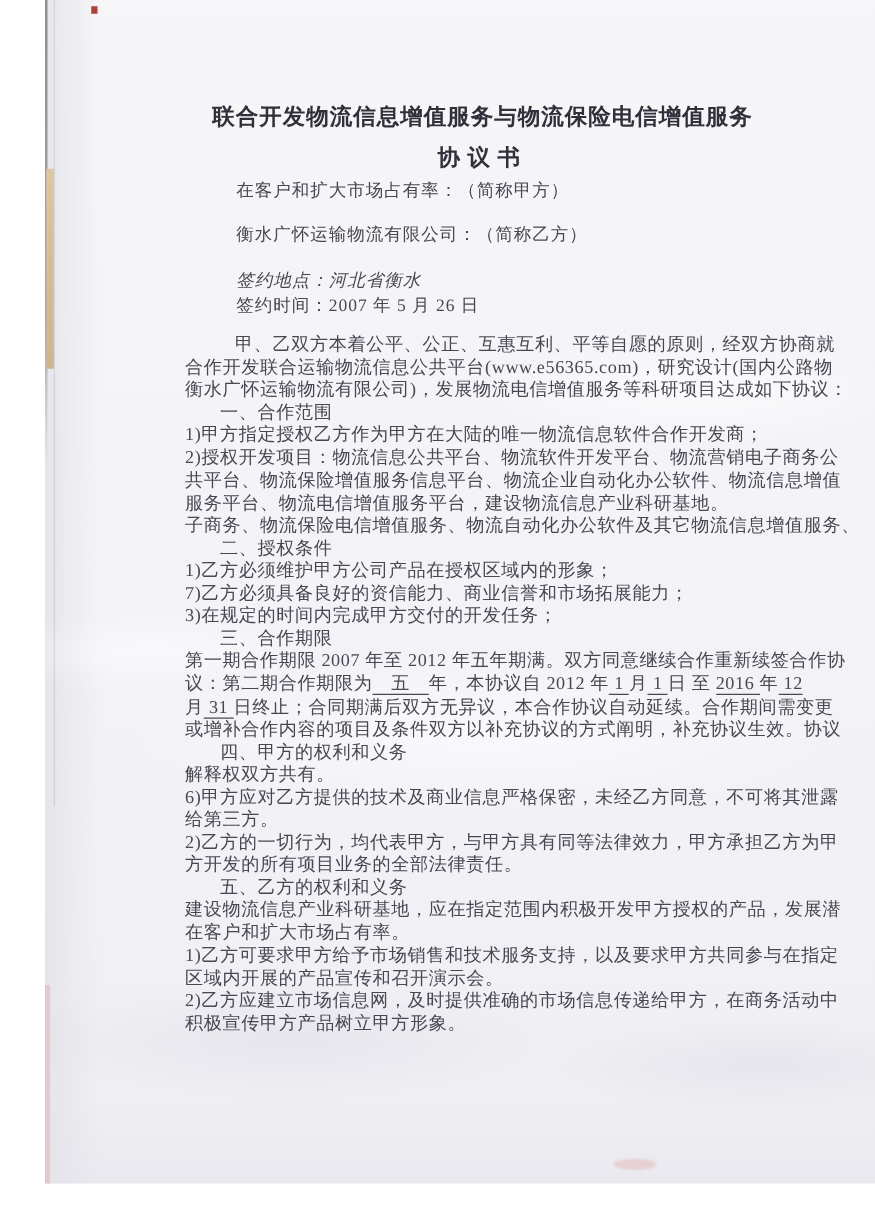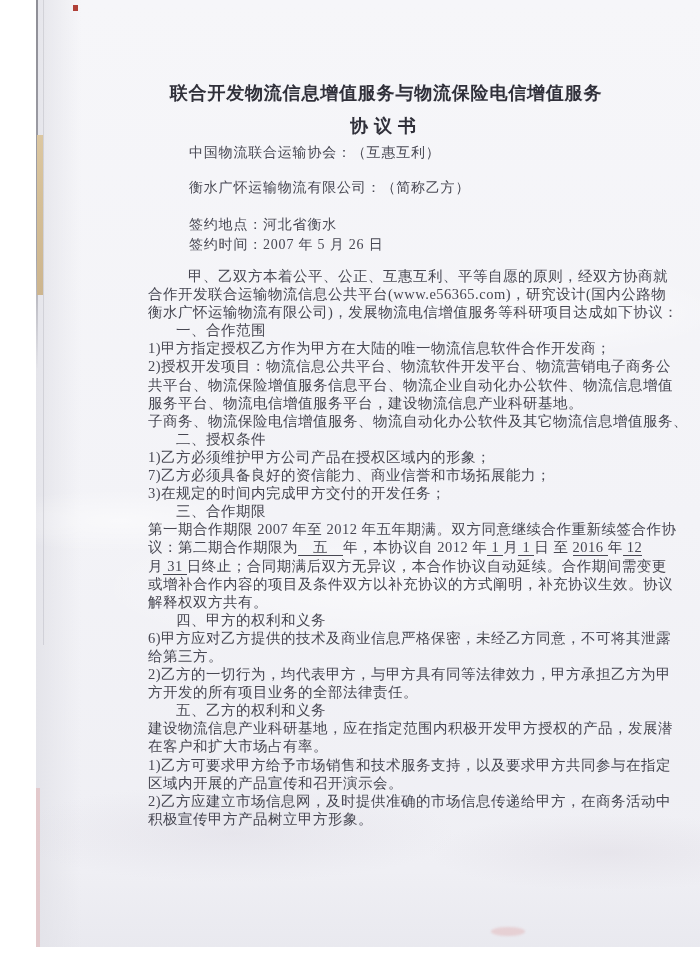--- a/index.html
+++ b/index.html
@@ -35,38 +35,38 @@
     background:rgba(224,160,160,.35);filter:blur(1px);}
   .title{position:absolute;left:0;width:700px;text-align:center;font-weight:bold;
     color:var(--title-ink,#30303a);}
   .t1{top:81px;font-size:18px;letter-spacing:.8px;}
   .t2{top:114px;font-size:18px;letter-spacing:6px;}
   .intro{position:absolute;left:153px;top:144px;width:420px;color:var(--ink,#474752);
     font-size:14px;letter-spacing:.8px;}
   .il{position:absolute;left:0;white-space:nowrap;}
   .il0{top:0;}
   .il1{top:35px;}
-  .il2{top:72px;}
+  .il2{top:72px;font-style:italic;}
   .il3{top:92px;}
   .body{position:absolute;left:112px;top:267px;width:530px;color:var(--ink,#474752);
     font-size:14.5px;letter-spacing:.5px;}
   .line{height:18.1px;line-height:18.1px;white-space:nowrap;}
   .line.heading{padding-left:28px;}
   .line.p-first{padding-left:40px;}
   .u{border-bottom:1px solid currentColor;}
 </style>
 </head>
 <body>
 
 <div class="scan">
   <div class="paper">
     <div class="title t1">联合开发物流信息增值服务与物流保险电信增值服务</div>
     <div class="title t2">协议书</div>
     <div class="intro">
-      <div class="il il0">中国物流联合运输协会：（互惠互利）</div>
+      <div class="il il0">在客户和扩大市场占有率：（简称甲方）</div>
       <div class="il il1">衡水广怀运输物流有限公司：（简称乙方）</div>
       <div class="il il2">签约地点：河北省衡水</div>
       <div class="il il3">签约时间：2007 年 5 月 26 日</div>
     </div>
     <div class="body" id="doc-body">
         <div class="line p-first"><span>甲、乙双方本着公平、公正、互惠互利、平等自愿的原则，经双方协商就</span></div>
         <div class="line"><span>合作开发联合运输物流信息公共平台(www.e56365.com)，研究设计(国内公路物</span></div>
         <div class="line"><span>衡水广怀运输物流有限公司)，发展物流电信增值服务等科研项目达成如下协议：</span></div>
         <div class="line heading"><span>一、合作范围</span></div>
         <div class="line"><span>1)甲方指定授权乙方作为甲方在大陆的唯一物流信息软件合作开发商；</span></div>
@@ -76,22 +76,22 @@
         <div class="line"><span>子商务、物流保险电信增值服务、物流自动化办公软件及其它物流信息增值服务、</span></div>
         <div class="line heading"><span>二、授权条件</span></div>
         <div class="line"><span>1)乙方必须维护甲方公司产品在授权区域内的形象；</span></div>
         <div class="line"><span>7)乙方必须具备良好的资信能力、商业信誉和市场拓展能力；</span></div>
         <div class="line"><span>3)在规定的时间内完成甲方交付的开发任务；</span></div>
         <div class="line heading"><span>三、合作期限</span></div>
         <div class="line"><span>第一期合作期限 2007 年至 2012 年五年期满。双方同意继续合作重新续签合作协</span></div>
         <div class="line"><span>议：第二期合作期限为</span><span class="u">　五　</span><span>年，本协议自 2012 年</span><span class="u"> 1 </span><span>月</span><span class="u"> 1 </span><span>日 至 </span><span class="u"> 2016 </span><span>年</span><span class="u"> 12</span></div>
         <div class="line"><span>月</span><span class="u"> 31 </span><span>日终止；合同期满后双方无异议，本合作协议自动延续。合作期间需变更</span></div>
         <div class="line"><span>或增补合作内容的项目及条件双方以补充协议的方式阐明，补充协议生效。协议</span></div>
+        <div class="line heading"><span>四、甲方的权利和义务</span></div>
         <div class="line"><span>解释权双方共有。</span></div>
-        <div class="line heading"><span>四、甲方的权利和义务</span></div>
         <div class="line"><span>6)甲方应对乙方提供的技术及商业信息严格保密，未经乙方同意，不可将其泄露</span></div>
         <div class="line"><span>给第三方。</span></div>
         <div class="line"><span>2)乙方的一切行为，均代表甲方，与甲方具有同等法律效力，甲方承担乙方为甲</span></div>
         <div class="line"><span>方开发的所有项目业务的全部法律责任。</span></div>
         <div class="line heading"><span>五、乙方的权利和义务</span></div>
         <div class="line"><span>建设物流信息产业科研基地，应在指定范围内积极开发甲方授权的产品，发展潜</span></div>
         <div class="line"><span>在客户和扩大市场占有率。</span></div>
         <div class="line"><span>1)乙方可要求甲方给予市场销售和技术服务支持，以及要求甲方共同参与在指定</span></div>
         <div class="line"><span>区域内开展的产品宣传和召开演示会。</span></div>
         <div class="line"><span>2)乙方应建立市场信息网，及时提供准确的市场信息传递给甲方，在商务活动中</span></div>

